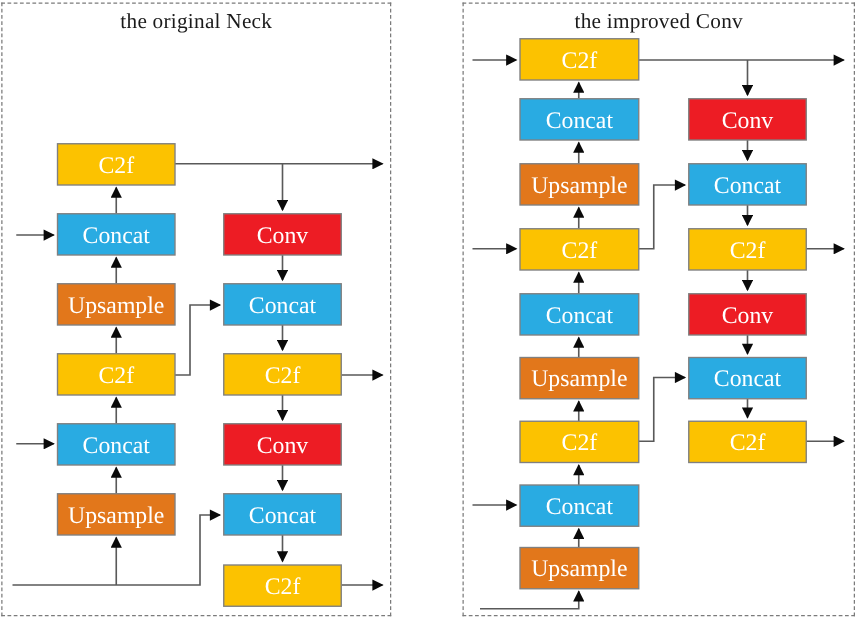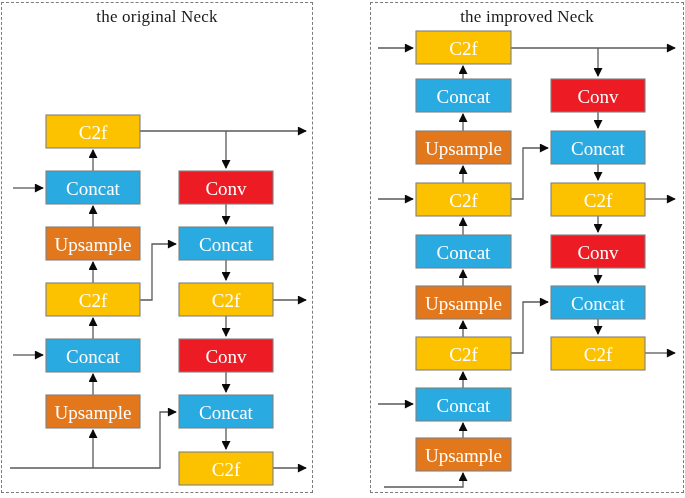--- a/index.html
+++ b/index.html
@@ -43,21 +43,21 @@
 </head>
 <body>
 
 <div class="stage">
 
   <div class="panel" id="panel-original">
     <div class="panel-title">the original Neck</div>
   </div>
 
   <div class="panel" id="panel-improved">
-    <div class="panel-title">the improved Neck</div>
+    <div class="panel-title">the improved Conv</div>
   </div>
 
   <svg id="diagram" viewBox="0 0 685 498" xmlns="http://www.w3.org/2000/svg">
     <defs>
       <marker id="arrowhead" viewBox="0 0 10 10" refX="9" refY="5" markerWidth="11" markerHeight="9" markerUnits="userSpaceOnUse" orient="auto-start-reverse">
         <path d="M0,0 L10,5 L0,10 z" fill="#0a0a0a"></path>
       </marker>
     </defs>
     <g id="edges-layer">
         <path d="M93,171 L93,150" class="edge" stroke="#595959" marker-end="url(#arrowhead)"></path>

